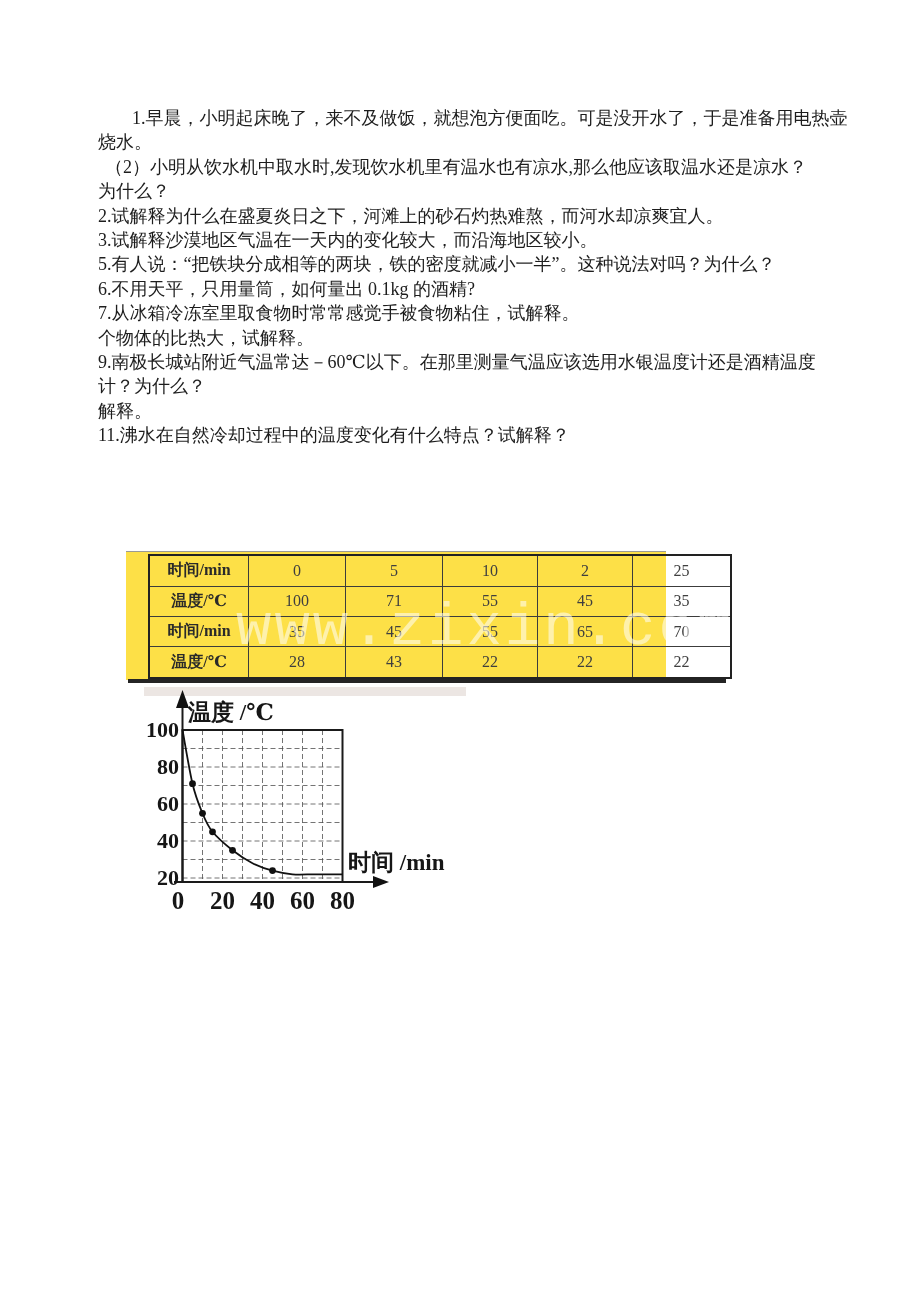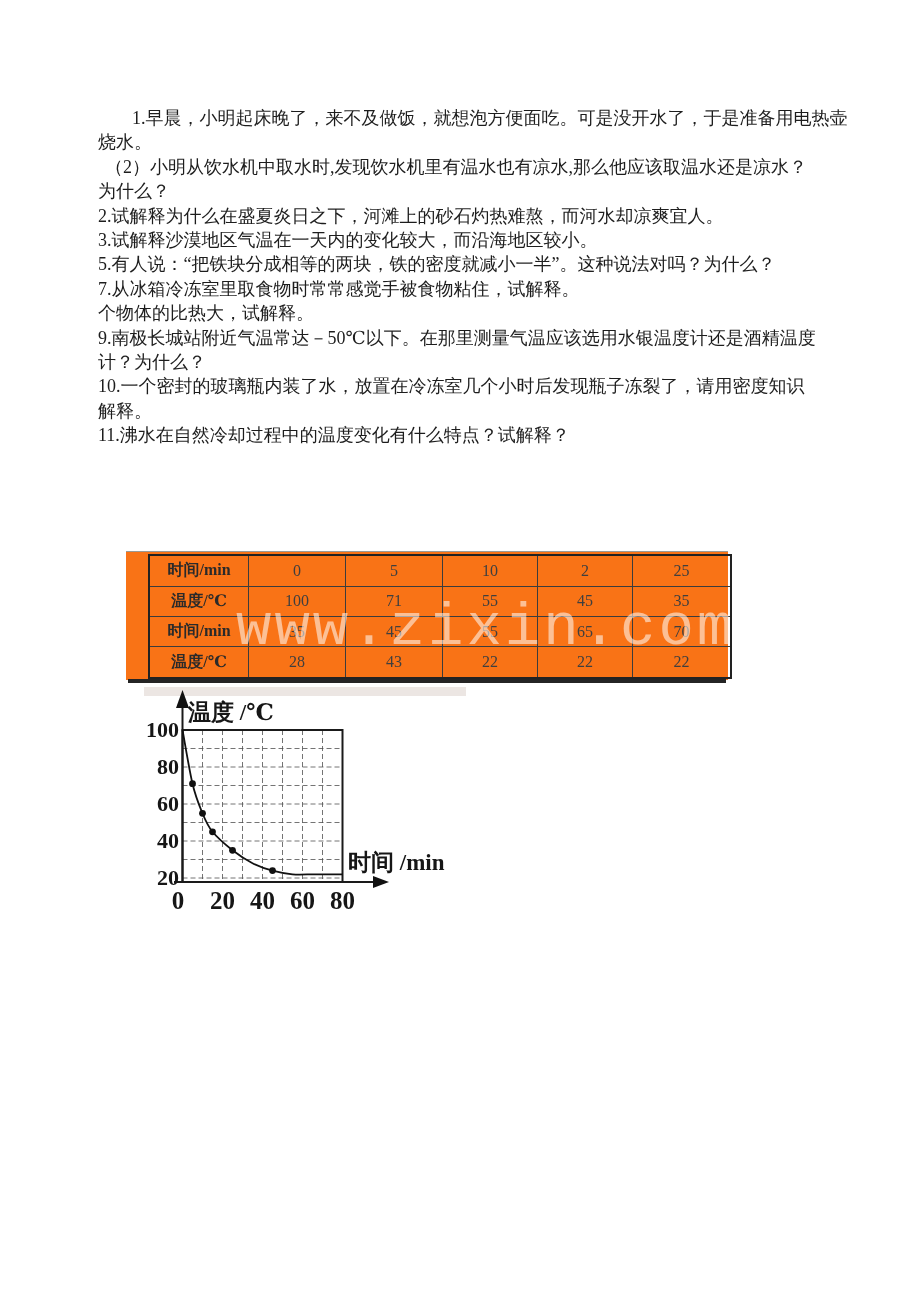--- a/index.html
+++ b/index.html
@@ -6,22 +6,22 @@
   body{background:#ffffff;}
   .page{position:relative;width:920px;height:1302px;background:#ffffff;overflow:hidden;
         font-family:"Liberation Serif","DejaVu Serif",serif;}
   
   .questions{position:absolute;left:98px;top:106px;width:760px;
              font-size:18px;line-height:24.4px;color:#1d1d1d;}
   .questions p{margin:0;white-space:nowrap;}
   .q-first{padding-left:34px;}
   .q-paren{padding-left:7px;}
   
-  .table-scan{position:absolute;left:126px;top:551px;width:602px;height:128px;
-              background:#f97316;border-top:1px solid #9a9a96;}
+  .table-scan{position:absolute;left:126px;top:551px;width:540px;height:128px;
+              background:#fde047;border-top:1px solid #9a9a96;}
   .scan-table{position:absolute;left:22px;top:2px;width:575px;height:125px;
               border-collapse:collapse;table-layout:fixed;}
   .scan-table td{border:1.5px solid #3c3c3c;text-align:center;vertical-align:middle;
                  font-size:16px;color:#3f3f3f;height:29px;padding:0;}
   .scan-table td.hdr{font-weight:bold;color:#2a2a2a;}
   .scan-table tr td:nth-child(1){width:98px;}
   .scan-table tr td:nth-child(2){width:96px;}
   .scan-table tr td:nth-child(3){width:96px;}
   .scan-table tr td:nth-child(4){width:94px;}
   .scan-table tr td:nth-child(5){width:94px;}
@@ -46,25 +46,25 @@
 <div class="page">
 
   <div class="questions">
     <p class="q-first">1.早晨，小明起床晚了，来不及做饭，就想泡方便面吃。可是没开水了，于是准备用电热壶</p>
     <p>烧水。</p>
     <p class="q-paren">（2）小明从饮水机中取水时,发现饮水机里有温水也有凉水,那么他应该取温水还是凉水？</p>
     <p>为什么？</p>
     <p>2.试解释为什么在盛夏炎日之下，河滩上的砂石灼热难熬，而河水却凉爽宜人。</p>
     <p>3.试解释沙漠地区气温在一天内的变化较大，而沿海地区较小。</p>
     <p>5.有人说：“把铁块分成相等的两块，铁的密度就减小一半”。这种说法对吗？为什么？</p>
+    <p>6.不用天平，只用量筒，如何量出 0.1kg 的酒精?</p>
     <p>7.从冰箱冷冻室里取食物时常常感觉手被食物粘住，试解释。</p>
     <p>个物体的比热大，试解释。</p>
-    <p>9.南极长城站附近气温常达－50℃以下。在那里测量气温应该选用水银温度计还是酒精温度</p>
+    <p>9.南极长城站附近气温常达－60℃以下。在那里测量气温应该选用水银温度计还是酒精温度</p>
     <p>计？为什么？</p>
-    <p>10.一个密封的玻璃瓶内装了水，放置在冷冻室几个小时后发现瓶子冻裂了，请用密度知识</p>
     <p>解释。</p>
     <p>11.沸水在自然冷却过程中的温度变化有什么特点？试解释？</p>
   </div>
 
   <div class="table-scan">
     <table class="scan-table">
       <tbody>
           <tr>
         <td class="hdr">时间/min</td>
         <td>0</td>

